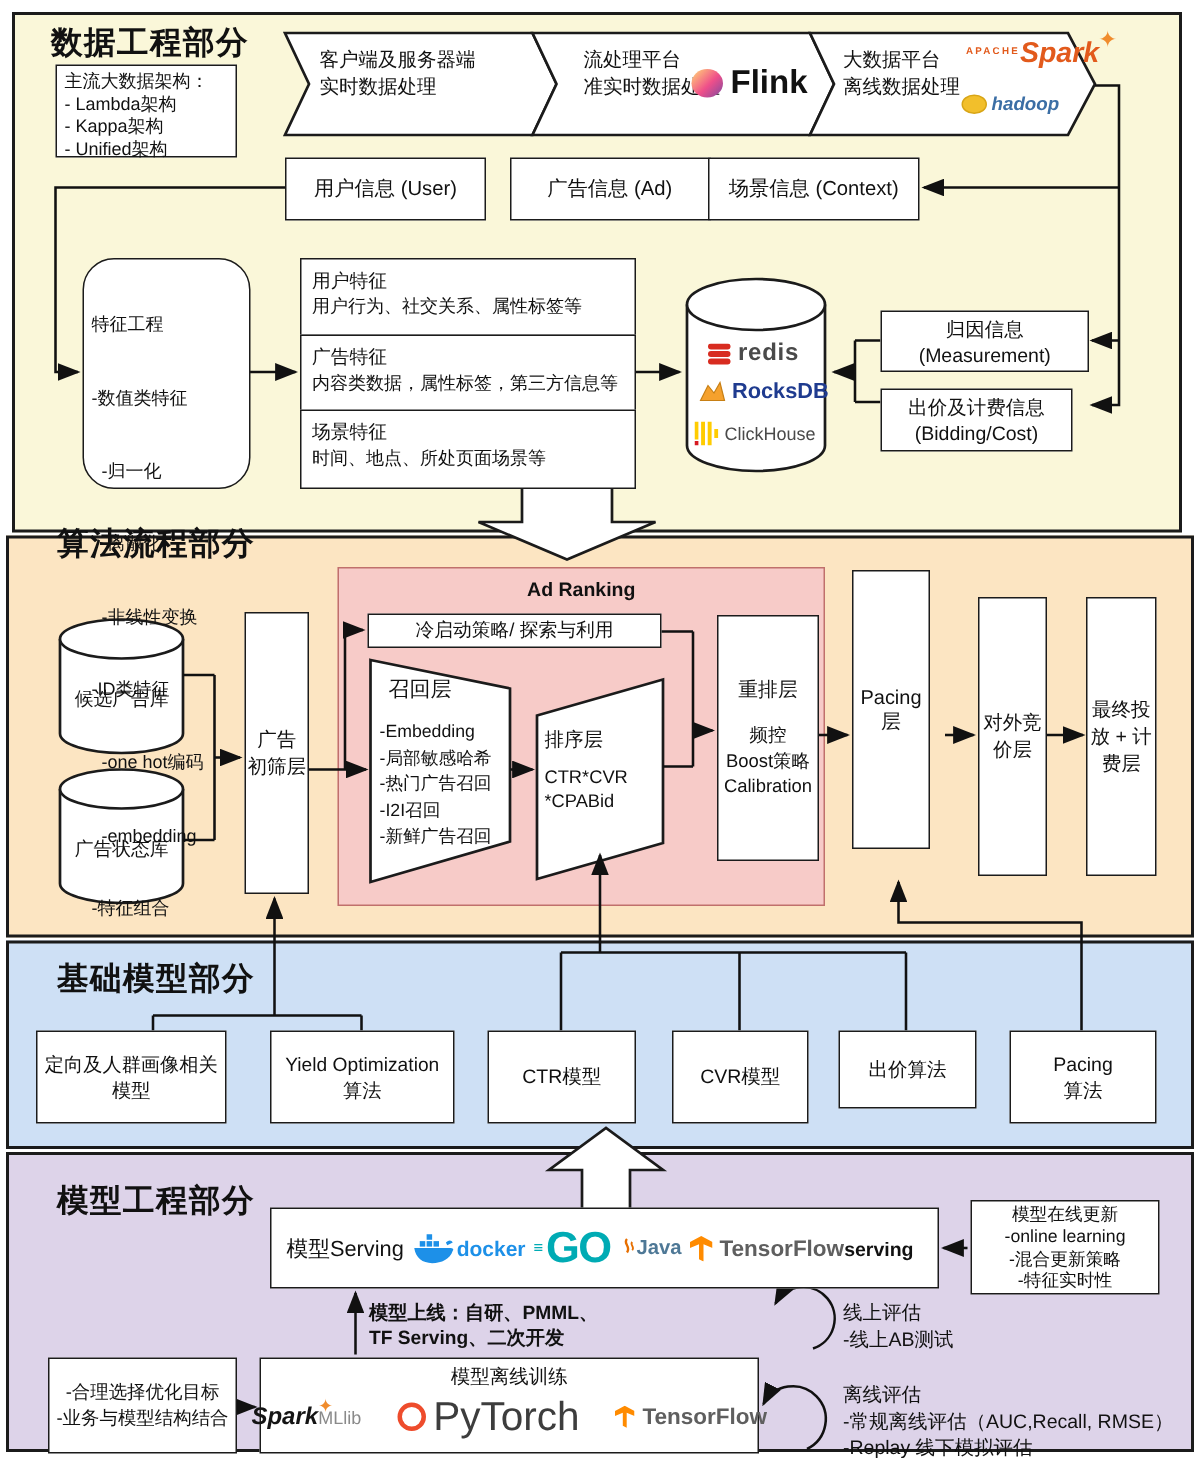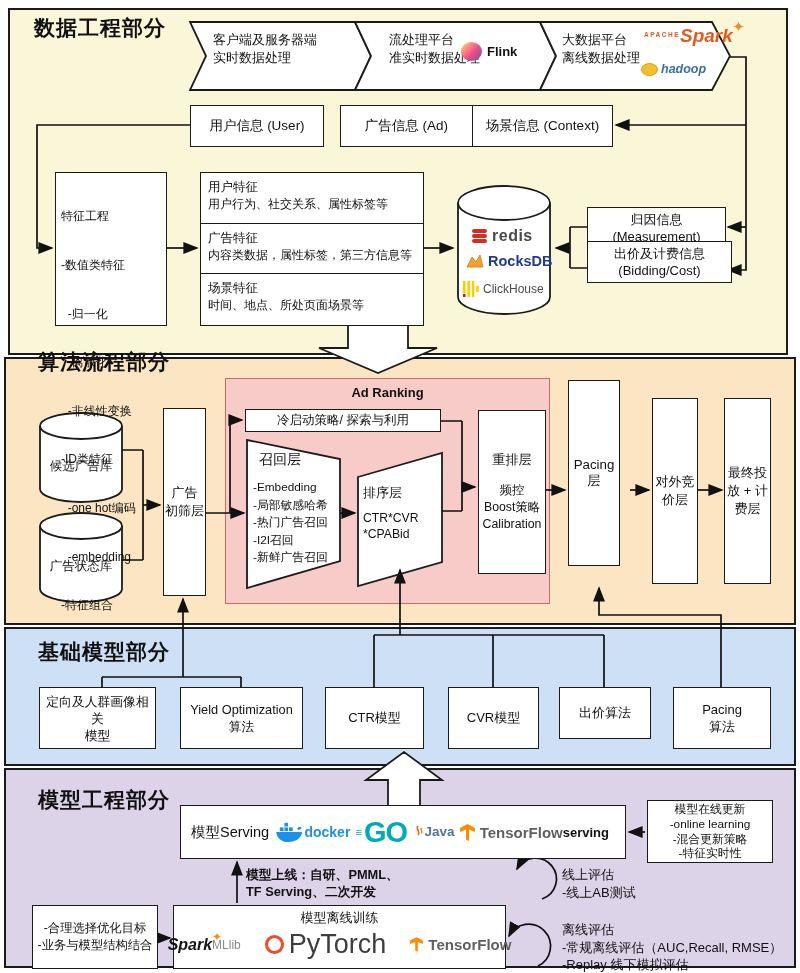--- a/index.html
+++ b/index.html
@@ -5,27 +5,27 @@
   html,body{margin:0;padding:0;background:#fff;}
   #stage{position:relative;width:800px;height:973px;background:#fff;overflow:hidden;
          font-family:"Liberation Sans","DejaVu Sans",sans-serif;color:#111;}
   .abs{position:absolute;}
   .sec{position:absolute;border:2px solid #1b1b1b;box-sizing:border-box;}
   .sec-title{position:absolute;font-size:21px;font-weight:800;letter-spacing:1px;}
   .b{position:absolute;background:#fff;border:1.6px solid #1b1b1b;box-sizing:border-box;}
   .ctr{display:flex;flex-direction:column;align-items:center;justify-content:center;text-align:center;}
   svg.layer{position:absolute;left:0;top:0;pointer-events:none;}
   .small{font-size:12px;line-height:15px;}
-  .pre{white-space:pre;}
+  .pre{white-space:pre;border-radius:21px;}
   .row-t{font-size:12.5px;line-height:17px;}
   .logo-col{display:flex;align-items:center;line-height:1;}
   .logo-row{display:flex;align-items:center;gap:5px;}
   .flink-blob{width:21px;height:19px;border-radius:50%;display:inline-block;
               background:linear-gradient(135deg,#ffc179 10%,#ef4f8a 55%,#8a4a9e 95%);}
-  .flink-word{font-size:13px;font-weight:800;}
+  .flink-word{font-size:22px;font-weight:800;}
   .apache{font-size:6.5px;letter-spacing:1.5px;color:#e25a1c;font-weight:700;}
   .spark-word{font-size:19px;font-weight:800;font-style:italic;color:#e25a1c;}
   .spark-star{position:absolute;right:-12px;top:-7px;color:#f08c2d;font-size:15px;}
   .hadoop-blob{width:15px;height:11px;border-radius:50%;background:#f2bf2b;border:1px solid #d8a516;}
   .hadoop-word{font-size:12.5px;font-weight:800;font-style:italic;color:#3b6ea5;}
   .pt-ring{width:13px;height:13px;border:3.4px solid #ee4c2c;border-radius:50%;display:inline-block;}
   .go-word{font-size:29px;font-weight:800;color:#00abb4;letter-spacing:-1px;}
   .go-lines{color:#00abb4;font-size:11px;font-weight:800;letter-spacing:-1px;margin-right:2px;}
   .docker-word{font-size:14px;font-weight:800;color:#1d90e8;}
   .java-word{font-size:13.5px;font-weight:700;color:#4e7896;}
@@ -116,20 +116,26 @@
       <path d="M237,903 L237,862" marker-end="url(#ah)"></path>
       <path d="M157,938 L170,938" marker-end="url(#ah)"></path>
 
       <path d="M542,899 A21,21 0 1 0 517,869" marker-end="url(#ah)"></path>
       <path d="M538,966 A22,22 0 1 0 509,936" marker-end="url(#ah)"></path>
     </g>
   </svg>
 
   <div class="sec-title" style="left:34px;top:14px;">数据工程部分</div>
 
+  <div class="b small" style="left:37px;top:43px;width:121px;height:62px;padding:3px 5px;">
+    <div>主流大数据架构：</div>
+    <div>- Lambda架构</div>
+    <div>- Kappa架构</div>
+    <div>- Unified架构</div>
+  </div>
 
   <div class="abs" style="left:213px;top:31px;font-size:13px;line-height:18px;">
     <div>客户端及服务器端</div>
     <div>实时数据处理</div>
   </div>
   <div class="abs" style="left:389px;top:31px;font-size:13px;line-height:18px;">
     <div>流处理平台</div>
     <div>准实时数据处理</div>
   </div>
   <div class="abs logo-row" style="left:461px;top:42px;">
@@ -213,21 +219,21 @@
         </g>
         <rect x="0" y="13" width="2.6" height="3" fill="#d71921"></rect>
       </svg>
     <span class="ch-word">ClickHouse</span>
   </div>
 
   <div class="b ctr" style="left:587px;top:207px;width:139px;height:41px;font-size:13px;line-height:17px;">
     <div>归因信息</div>
     <div>(Measurement)</div>
   </div>
-  <div class="b ctr" style="left:587px;top:241px;width:145px;height:42px;font-size:13px;line-height:17px;">
+  <div class="b ctr" style="left:587px;top:259px;width:128px;height:42px;font-size:13px;line-height:17px;">
     <div>出价及计费信息</div>
     <div>(Bidding/Cost)</div>
   </div>
 
   <div class="sec-title" style="left:38px;top:348px;font-family:Liberation Mono, monospace;">算法流程部分</div>
 
   <div class="abs ctr" style="left:43px;top:458px;width:76px;font-size:12.5px;">候选广告库</div>
   <div class="abs ctr" style="left:43px;top:558px;width:76px;font-size:12.5px;">广告状态库</div>
 
   <div class="b ctr" style="left:163px;top:408px;width:43px;height:188px;font-size:13px;line-height:18px;">
@@ -273,21 +279,21 @@
   </div>
 
   <div class="b ctr" style="left:724px;top:398px;width:47px;height:186px;font-size:13px;line-height:18px;">
     <div>最终投</div>
     <div>放 + 计</div>
     <div>费层</div>
   </div>
 
   <div class="sec-title" style="left:38px;top:638px;">基础模型部分</div>
 
-  <div class="b ctr" style="left:39px;top:687px;width:117px;height:62px;font-size:12.8px;line-height:17px;">
+  <div class="b ctr" style="left:24px;top:687px;width:127px;height:62px;font-size:12.8px;line-height:17px;">
     <div>定向及人群画像相关</div>
     <div>模型</div>
   </div>
   <div class="b ctr" style="left:180px;top:687px;width:123px;height:62px;font-size:12.8px;line-height:17px;">
     <div>Yield Optimization</div>
     <div>算法</div>
   </div>
   <div class="b ctr" style="left:325px;top:687px;width:99px;height:62px;font-size:13px;">CTR模型</div>
   <div class="b ctr" style="left:448px;top:687px;width:91px;height:62px;font-size:13px;">CVR模型</div>
   <div class="b ctr" style="left:559px;top:687px;width:92px;height:52px;font-size:13px;">出价算法</div>

